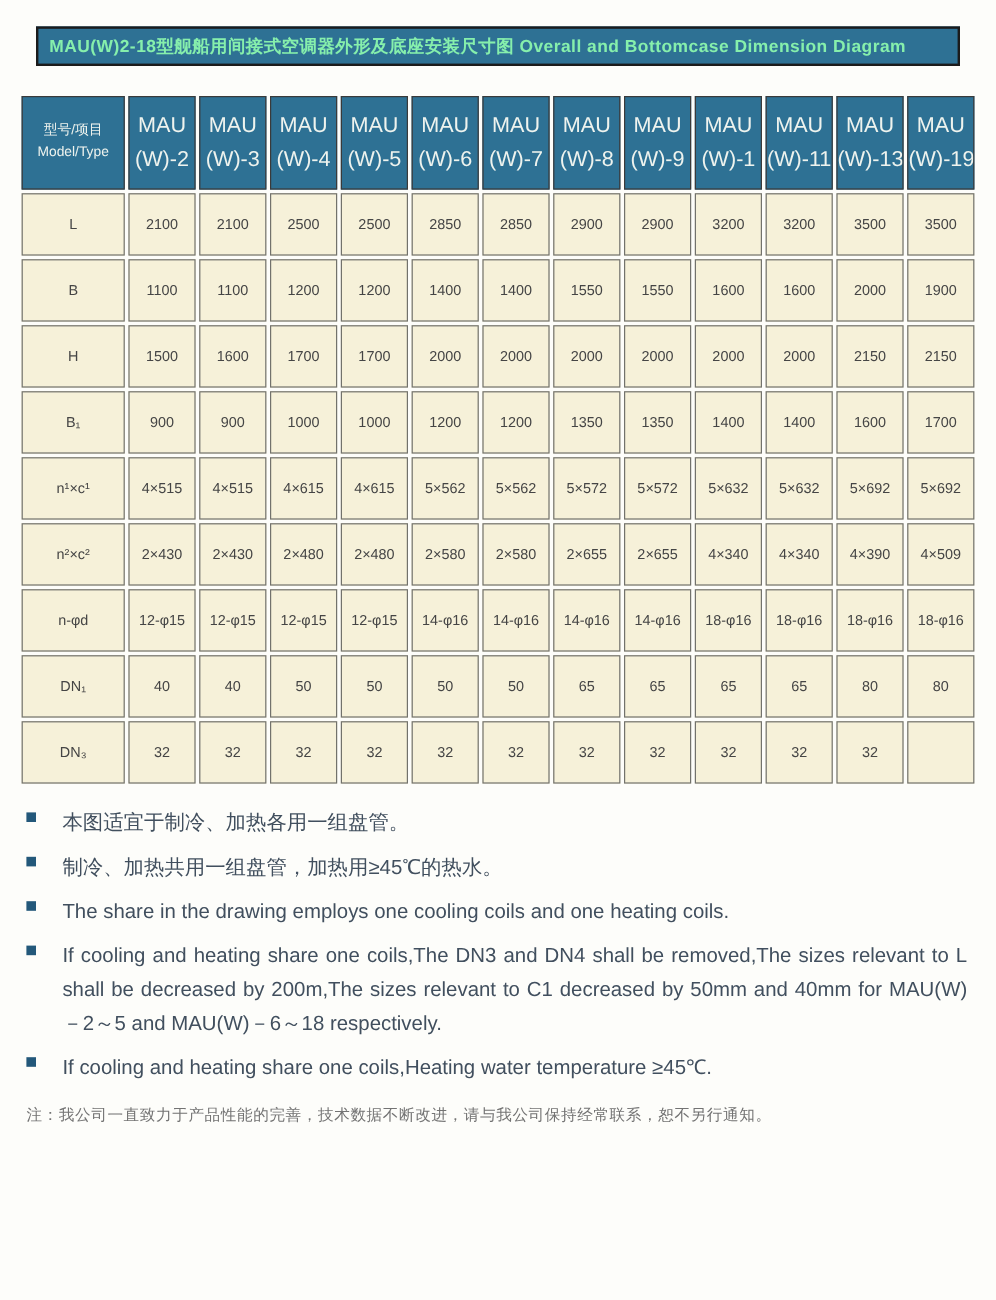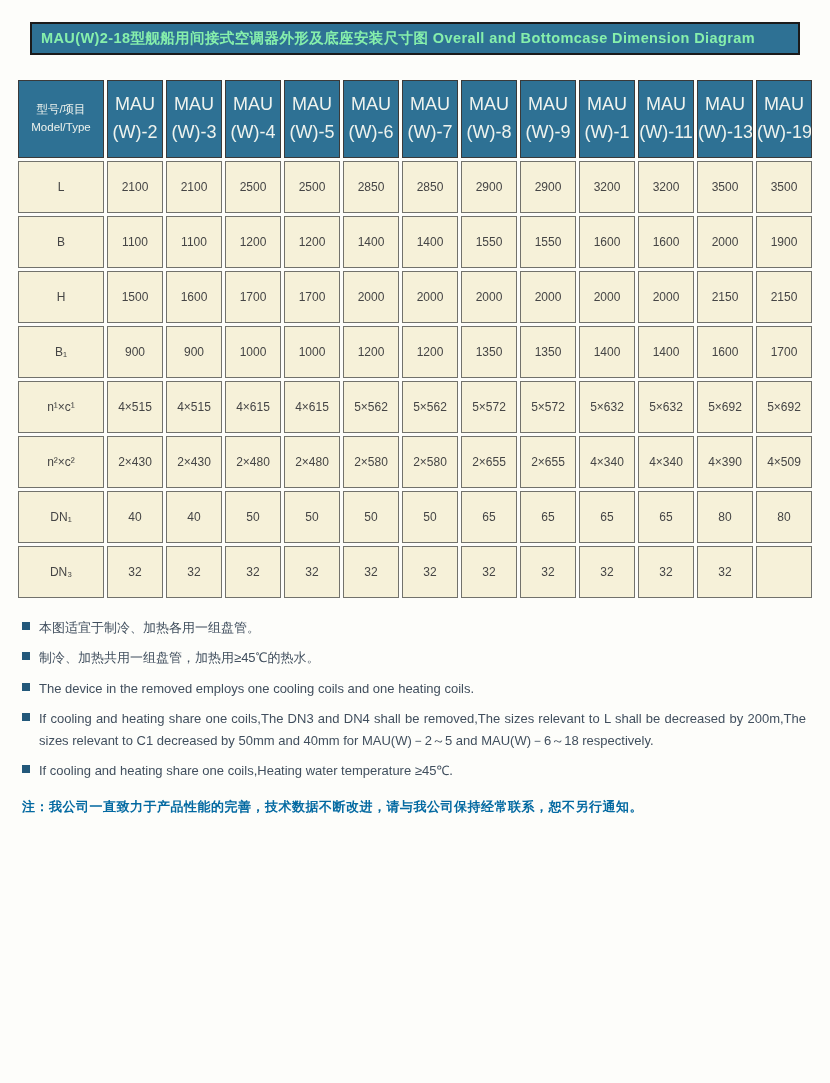--- a/index.html
+++ b/index.html
@@ -29,31 +29,31 @@
     background: #2e7194; color: #eef3ee; height: 78px;
     border-color: #3a3a3a; font-size: 18px; line-height: 1.55;
   }
   .dim-table thead th.corner { font-size: 11.5px; }
   .dim-table tbody th, .dim-table tbody td {
     background: #f6f1d9; color: #454545; height: 52px;
   }
   .col-label { width: 86px; }
   .notes { list-style: none; margin: 16px 24px 0 22px; }
   .notes li {
-    display: flex; gap: 9px; margin-bottom: 9px;
-    color: #414f5e; font-size: 13px; line-height: 1.65;
+    display: flex; gap: 22px; margin-bottom: 9px;
+    color: #414f5e; font-size: 17px; line-height: 1.65;
     text-align: justify;
   }
   .notes .bullet {
     width: 8px; height: 8px; background: #23587a;
     flex: none; margin-top: 5px;
   }
   .footer-note { margin: 16px 10px 0 22px; }
   .footer-note .cn {
-    color: #0369a1; font-size: 13px; font-weight: bold;
+    color: #737373; font-size: 13px; font-weight: normal;
     letter-spacing: 0.5px; margin-bottom: 3px;
   }
 </style>
 </head>
 <body>
 
 <div class="page">
 
   <div class="title-bar">
     <span>MAU(W)2-18型舰船用间接式空调器外形及底座安装尺寸图 Overall and Bottomcase Dimension Diagram</span>
@@ -201,20 +201,35 @@
           <td>2×580</td>
           <td>2×580</td>
           <td>2×655</td>
           <td>2×655</td>
           <td>4×340</td>
           <td>4×340</td>
           <td>4×390</td>
           <td>4×509</td>
         </tr>
         <tr>
+          <th class="col-label">n-φd</th>
+          <td>12-φ15</td>
+          <td>12-φ15</td>
+          <td>12-φ15</td>
+          <td>12-φ15</td>
+          <td>14-φ16</td>
+          <td>14-φ16</td>
+          <td>14-φ16</td>
+          <td>14-φ16</td>
+          <td>18-φ16</td>
+          <td>18-φ16</td>
+          <td>18-φ16</td>
+          <td>18-φ16</td>
+        </tr>
+        <tr>
           <th class="col-label">DN₁</th>
           <td>40</td>
           <td>40</td>
           <td>50</td>
           <td>50</td>
           <td>50</td>
           <td>50</td>
           <td>65</td>
           <td>65</td>
           <td>65</td>
@@ -244,21 +259,21 @@
       <li>
         <span class="bullet"></span>
         <span>本图适宜于制冷、加热各用一组盘管。</span>
       </li>
       <li>
         <span class="bullet"></span>
         <span>制冷、加热共用一组盘管，加热用≥45℃的热水。</span>
       </li>
       <li>
         <span class="bullet"></span>
-        <span>The device in the removed employs one cooling coils and one heating coils.</span>
+        <span>The share in the drawing employs one cooling coils and one heating coils.</span>
       </li>
       <li>
         <span class="bullet"></span>
         <span>If cooling and heating share one coils,The DN3 and DN4 shall be removed,The sizes relevant to L shall be decreased by 200m,The sizes relevant to C1 decreased by 50mm and 40mm for MAU(W)－2～5 and MAU(W)－6～18 respectively.</span>
       </li>
       <li>
         <span class="bullet"></span>
         <span>If cooling and heating share one coils,Heating water temperature ≥45℃.</span>
       </li>
     </ul>

